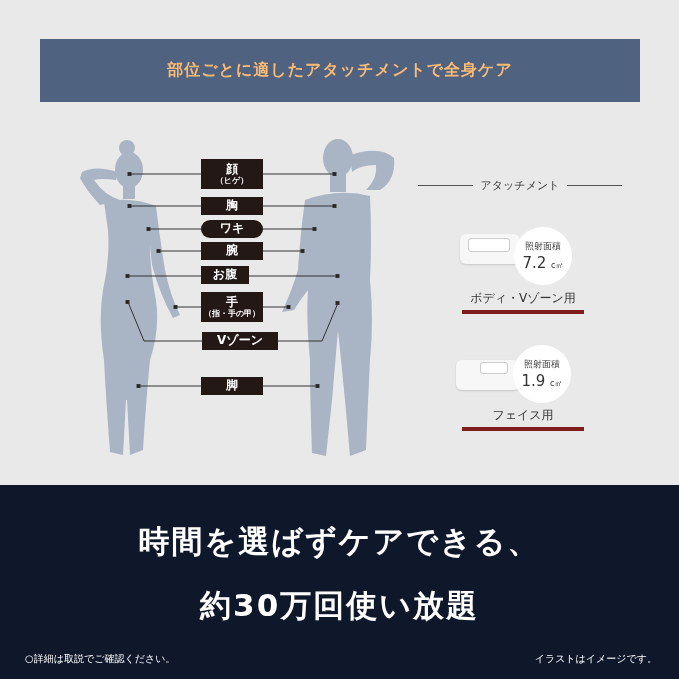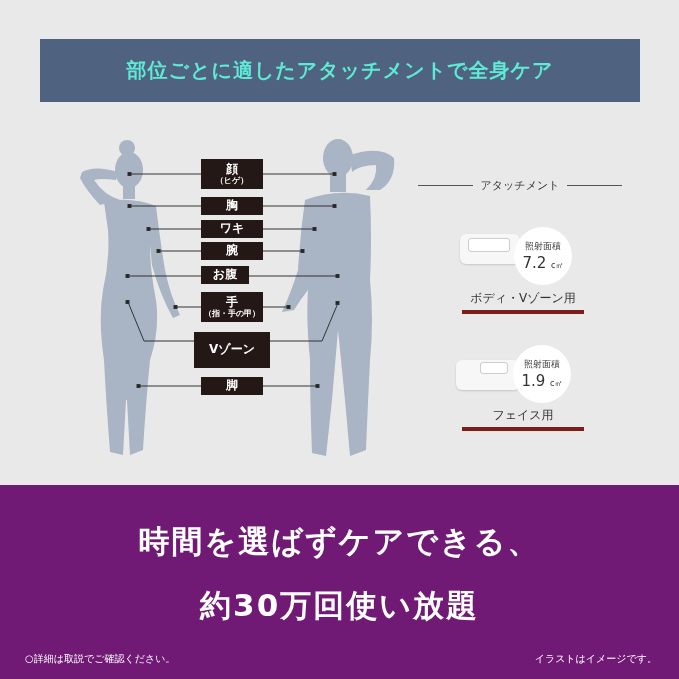--- a/index.html
+++ b/index.html
@@ -1,34 +1,34 @@
 <!DOCTYPE html>
 <html><head>
 <meta charset="utf-8">
 <style>
   html,body{margin:0;padding:0;}
   body{width:679px;height:679px;overflow:hidden;background:#e9e9e9;font-family:"DejaVu Sans",sans-serif;position:relative;}
   .top{position:absolute;left:0;top:0;width:679px;height:485px;background:#e9e9e9;}
   .banner{position:absolute;left:40px;top:39px;width:600px;height:63px;background:#4f6381;display:flex;align-items:center;justify-content:center;}
-  .banner span{color:#5eead4;font-size:20px;font-weight:bold;letter-spacing:1px;}
+  .banner span{color:#fdba74;font-size:16px;font-weight:bold;letter-spacing:1px;}
   svg.figs{position:absolute;left:0;top:0;}
   .lbl{position:absolute;background:#231815;color:#fff;display:flex;flex-direction:column;align-items:center;justify-content:center;font-weight:bold;line-height:1.1;}
   .lbl .main{font-size:12px;}
   .lbl .sub{font-size:8px;margin-top:1px;}
   .att-title{position:absolute;left:418px;top:178px;width:204px;display:flex;align-items:center;gap:8px;font-size:11px;color:#333;}
   .att-title .ln{flex:1;height:1px;background:#555;}
   .attach{position:absolute;}
   .bubble{position:absolute;width:58px;height:58px;border-radius:50%;background:#fff;display:flex;flex-direction:column;align-items:center;justify-content:center;color:#333;}
   .bubble .t{font-size:9px;}
   .bubble .v{font-size:15px;margin-top:1px;}
   .bubble .v small{font-size:8px;}
   .dev{position:absolute;background:#f7f7f7;border-radius:6px;box-shadow:0 1px 2px rgba(0,0,0,.15);}
   .dev .win{position:absolute;background:#fff;border:1px solid #ccc;border-radius:3px;}
   .att-name{position:absolute;font-size:12px;color:#333;text-align:center;border-bottom:4px solid #7f1d1d;padding-bottom:3px;}
-  .bottom{position:absolute;left:0;top:485px;width:679px;height:194px;background:#701a75;}
+  .bottom{position:absolute;left:0;top:485px;width:679px;height:194px;background:#0f172a;}
   .slogan{position:absolute;left:0;width:679px;text-align:center;color:#fff;font-weight:bold;font-size:31px;letter-spacing:2px;}
   .note{position:absolute;color:#fff;font-size:10px;}
 </style>
 </head>
 <body>
 
 <div class="top">
   <div class="banner">
     <span>部位ごとに適したアタッチメントで全身ケア</span>
   </div>
@@ -78,34 +78,34 @@
     </g>
   </svg>
 
   <div class="lbl" style="left:201px;top:159px;width:62px;height:30px;">
     <span class="main">顔</span>
     <span class="sub">（ヒゲ）</span>
   </div>
   <div class="lbl" style="left:201px;top:197px;width:62px;height:18px;">
     <span class="main">胸</span>
   </div>
-  <div class="lbl" style="left:201px;top:220px;width:62px;height:18px;">
+  <div class="lbl" style="left:201px;top:220px;width:62px;height:18px;border-radius:9px;">
     <span class="main">ワキ</span>
   </div>
   <div class="lbl" style="left:201px;top:242px;width:62px;height:18px;">
     <span class="main">腕</span>
   </div>
   <div class="lbl" style="left:201px;top:266px;width:48px;height:18px;">
     <span class="main">お腹</span>
   </div>
   <div class="lbl" style="left:201px;top:292px;width:62px;height:30px;">
     <span class="main">手</span>
     <span class="sub">（指・手の甲）</span>
   </div>
-  <div class="lbl" style="left:194px;top:332px;width:76px;height:36px;">
+  <div class="lbl" style="left:202px;top:332px;width:76px;height:18px;">
     <span class="main">Vゾーン</span>
   </div>
   <div class="lbl" style="left:201px;top:377px;width:62px;height:18px;">
     <span class="main">脚</span>
   </div>
 
   <div class="att-title">
     <span class="ln"></span>
     <span>アタッチメント</span>
     <span class="ln"></span>

